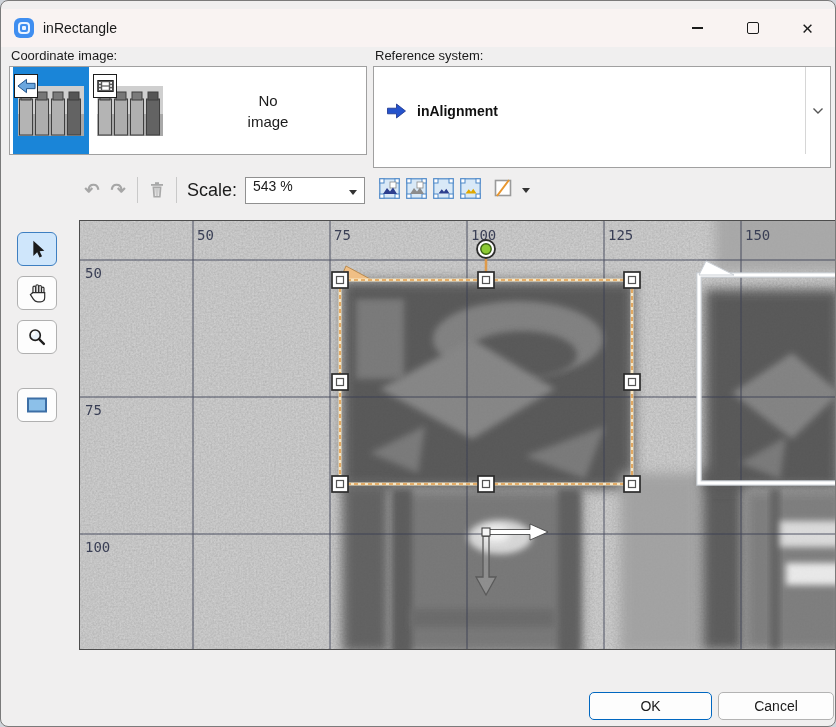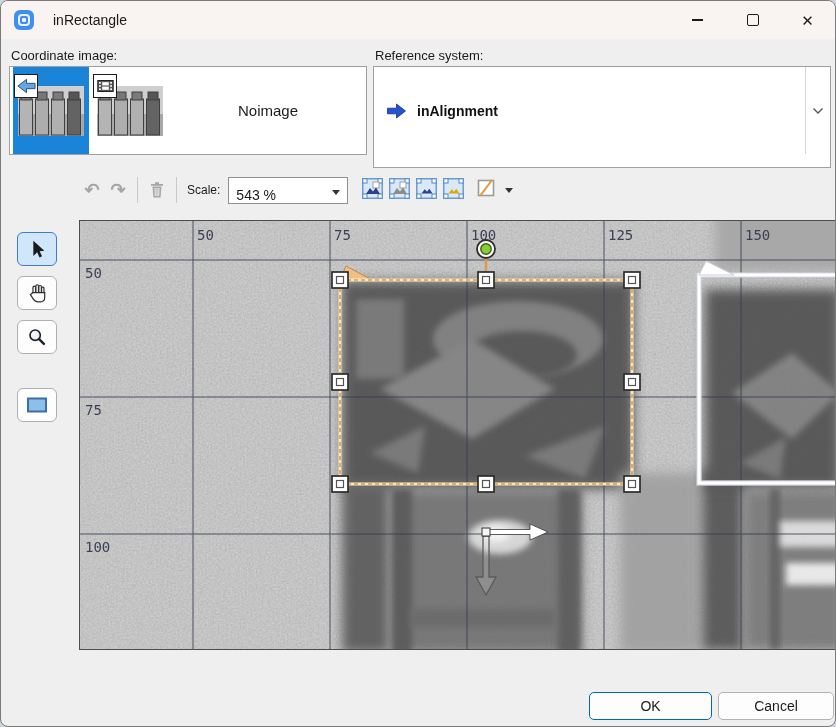--- a/index.html
+++ b/index.html
@@ -1,50 +1,50 @@
 <!DOCTYPE html>
 <html><head>
 <meta charset="utf-8">
 <style>
   html,body{margin:0;padding:0;background:#cfd4da;font-family:"Liberation Sans",sans-serif;}
   .window{position:relative;width:836px;height:727px;background:#f0efef;border:1px solid #7a7a7a;
           border-radius:8px;overflow:hidden;box-sizing:border-box;}
   
-  .titlebar{position:absolute;left:0;top:0;width:100%;height:38px;background:#f9f3f2;display:flex;align-items:center;gap:10px;}
+  .titlebar{position:absolute;left:0;top:8px;width:100%;height:38px;background:#f9f3f2;display:flex;align-items:center;}
   .appicon{width:20px;height:20px;margin-left:13px;border-radius:6px;background:#3f8ef0;position:relative;flex:0 0 auto;}
   .appicon::before{content:"";position:absolute;left:4px;top:4px;right:4px;bottom:4px;border:2px solid #eaf3ff;border-radius:4px;}
   .appicon::after{content:"";position:absolute;left:8px;top:8px;width:4px;height:4px;background:#eaf3ff;border-radius:1px;}
   .title-text{margin-left:9px;font-size:14px;color:#1b1b1b;}
   .wincontrols{position:absolute;right:0;top:0;height:38px;display:flex;}
   .winbtn{width:55px;height:38px;display:flex;align-items:center;justify-content:center;}
   .glyph-min{width:11px;height:1.4px;background:#1b1b1b;}
   .glyph-max{width:10px;height:10px;border:1.4px solid #1b1b1b;border-radius:2px;}
   .glyph-close{font-size:15px;color:#1b1b1b;line-height:1;}
   
   .sect-label{position:absolute;font-size:13px;color:#1b1b1b;}
   
   .refbox{position:absolute;left:8px;top:65px;width:358px;height:89px;background:#fff;border:1px solid #a0a0a0;box-sizing:border-box;}
   .reftile{position:absolute;top:0;width:76px;height:87px;display:flex;align-items:center;justify-content:center;}
   .reftile.sel{background:#1a85d8;}
   .thumbwrap{position:relative;width:66px;height:50px;}
   .thumbwrap svg{display:block;}
   .badge{position:absolute;left:-4px;top:-12px;width:24px;height:24px;background:#fff;border:1.5px solid #1c1c1c;box-sizing:border-box;display:flex;align-items:center;justify-content:center;}
-  .noimage{position:absolute;left:160px;top:0;width:196px;height:87px;display:flex;align-items:center;justify-content:center;font-size:15px;color:#1b1b1b;line-height:21px;text-align:right;}
+  .noimage{position:absolute;left:160px;top:0;width:196px;height:87px;display:flex;flex-direction:column;align-items:center;justify-content:center;font-size:15px;color:#1b1b1b;line-height:21px;text-align:right;}
   
   .coordbox{position:absolute;left:372px;top:65px;width:458px;height:102px;background:#fff;border:1px solid #a0a0a0;box-sizing:border-box;}
   .coordrow{position:absolute;left:12px;top:0;height:87px;display:flex;align-items:center;gap:10px;}
   .coordval{font-size:14px;font-weight:bold;color:#101010;}
   .coord-dd{position:absolute;right:0;top:0;width:24px;height:87px;border-left:1px solid #d6d6d6;display:flex;align-items:center;justify-content:center;}
   
   .toolbar{position:absolute;left:78px;top:171px;height:36px;display:flex;align-items:center;}
   .tb-btn{width:26px;height:28px;display:flex;align-items:center;justify-content:center;}
   .tb-glyph{font-size:18px;color:#a6a6a6;font-weight:bold;line-height:1;}
   .tb-sep{width:1px;height:26px;background:#c9c9c9;margin:0 6px;}
-  .scale-label{font-size:12px;color:#1b1b1b;margin:0 8px 0 4px;}
-  .scale-combo{width:120px;height:27px;background:#fff;border:1px solid #909090;box-sizing:border-box;display:flex;align-items:flex-end;position:relative;}
+  .scale-label{font-size:18px;color:#1b1b1b;margin:0 8px 0 4px;}
+  .scale-combo{width:120px;height:27px;background:#fff;border:1px solid #909090;box-sizing:border-box;display:flex;align-items:flex-start;position:relative;}
   .scale-value{font-size:14px;color:#1b1b1b;margin-left:7px;}
   .combo-caret{position:absolute;right:7px;top:12px;width:0;height:0;border-left:4px solid transparent;border-right:4px solid transparent;border-top:5px solid #333;}
   .tb-icons{display:flex;align-items:center;gap:6px;margin-left:14px;}
   .dd-caret{width:0;height:0;border-left:4px solid transparent;border-right:4px solid transparent;border-top:5px solid #333;margin-left:3px;}
   
   .tool-btn{position:absolute;left:16px;width:40px;height:34px;background:#fdfdfd;border:1px solid #b0b0b0;border-radius:6px;box-sizing:border-box;display:flex;align-items:center;justify-content:center;}
   .tool-btn.sel{background:#cfe6fb;border:1.5px solid #3e7fc1;}
   
   .canvas{position:absolute;left:78px;top:219px;width:758px;height:428px;border:1px solid #4c4c4c;box-sizing:content-box;background:#8a8a8a;}
   .canvas svg{display:block;}

